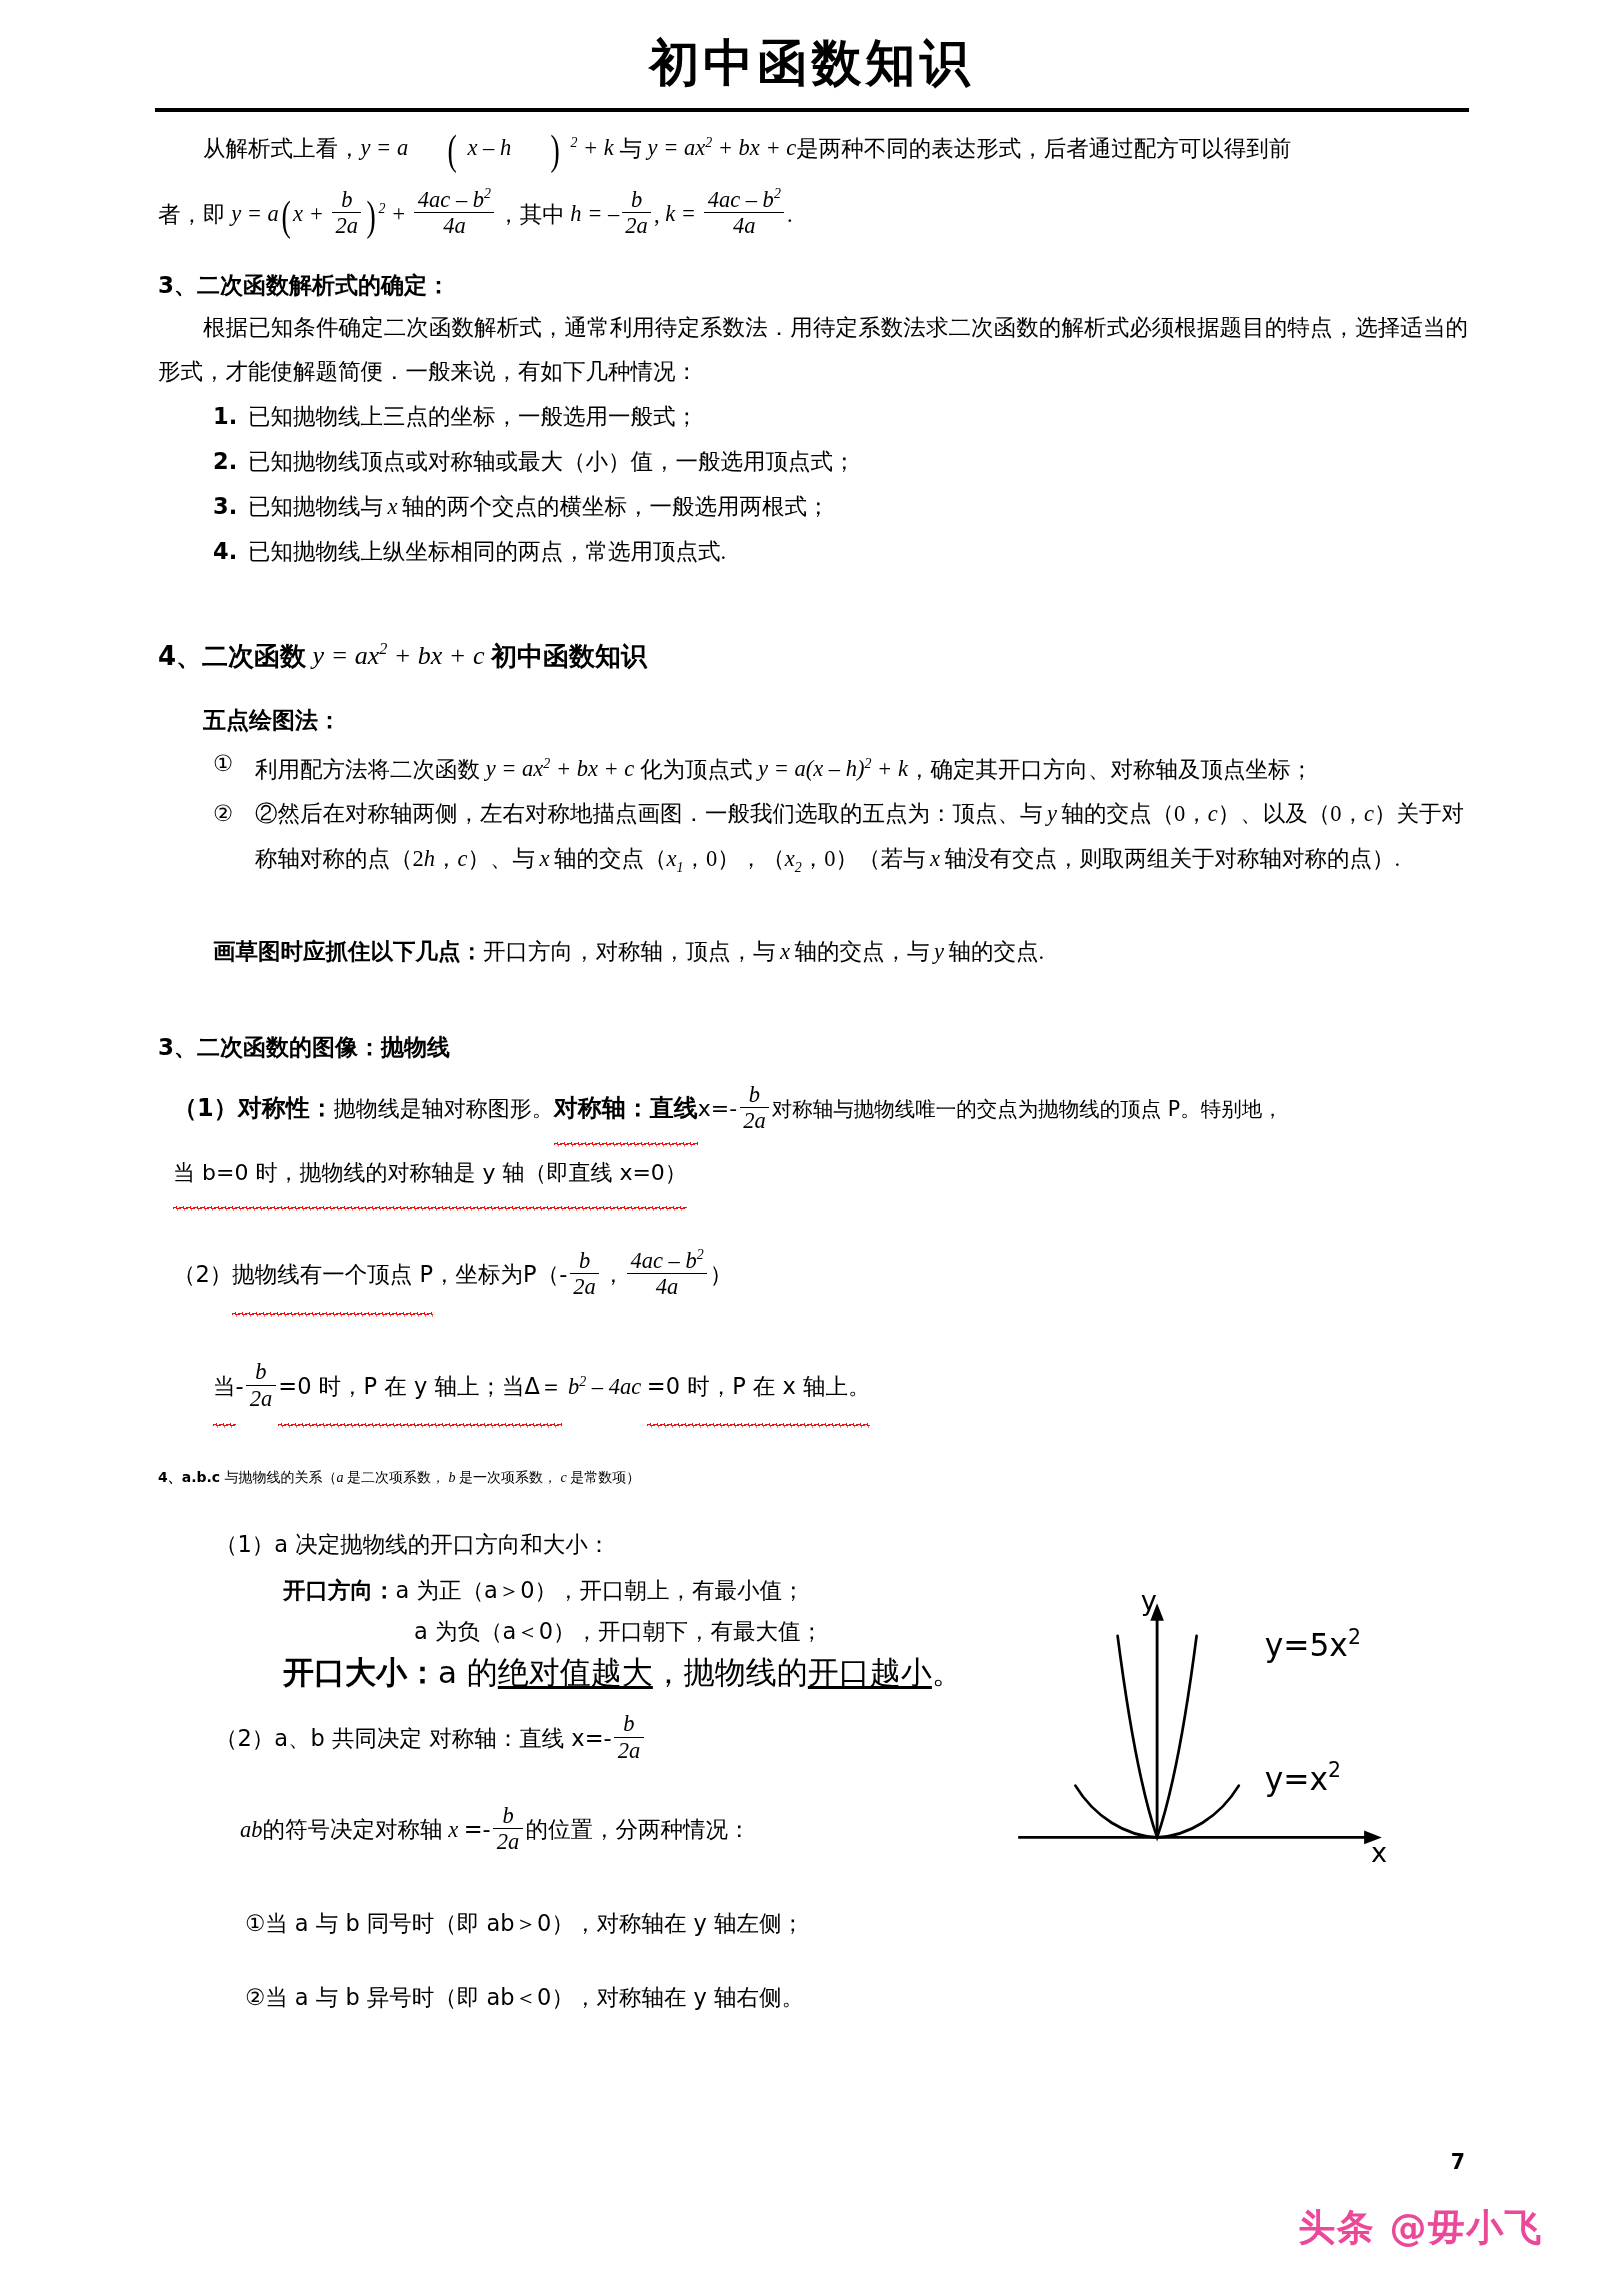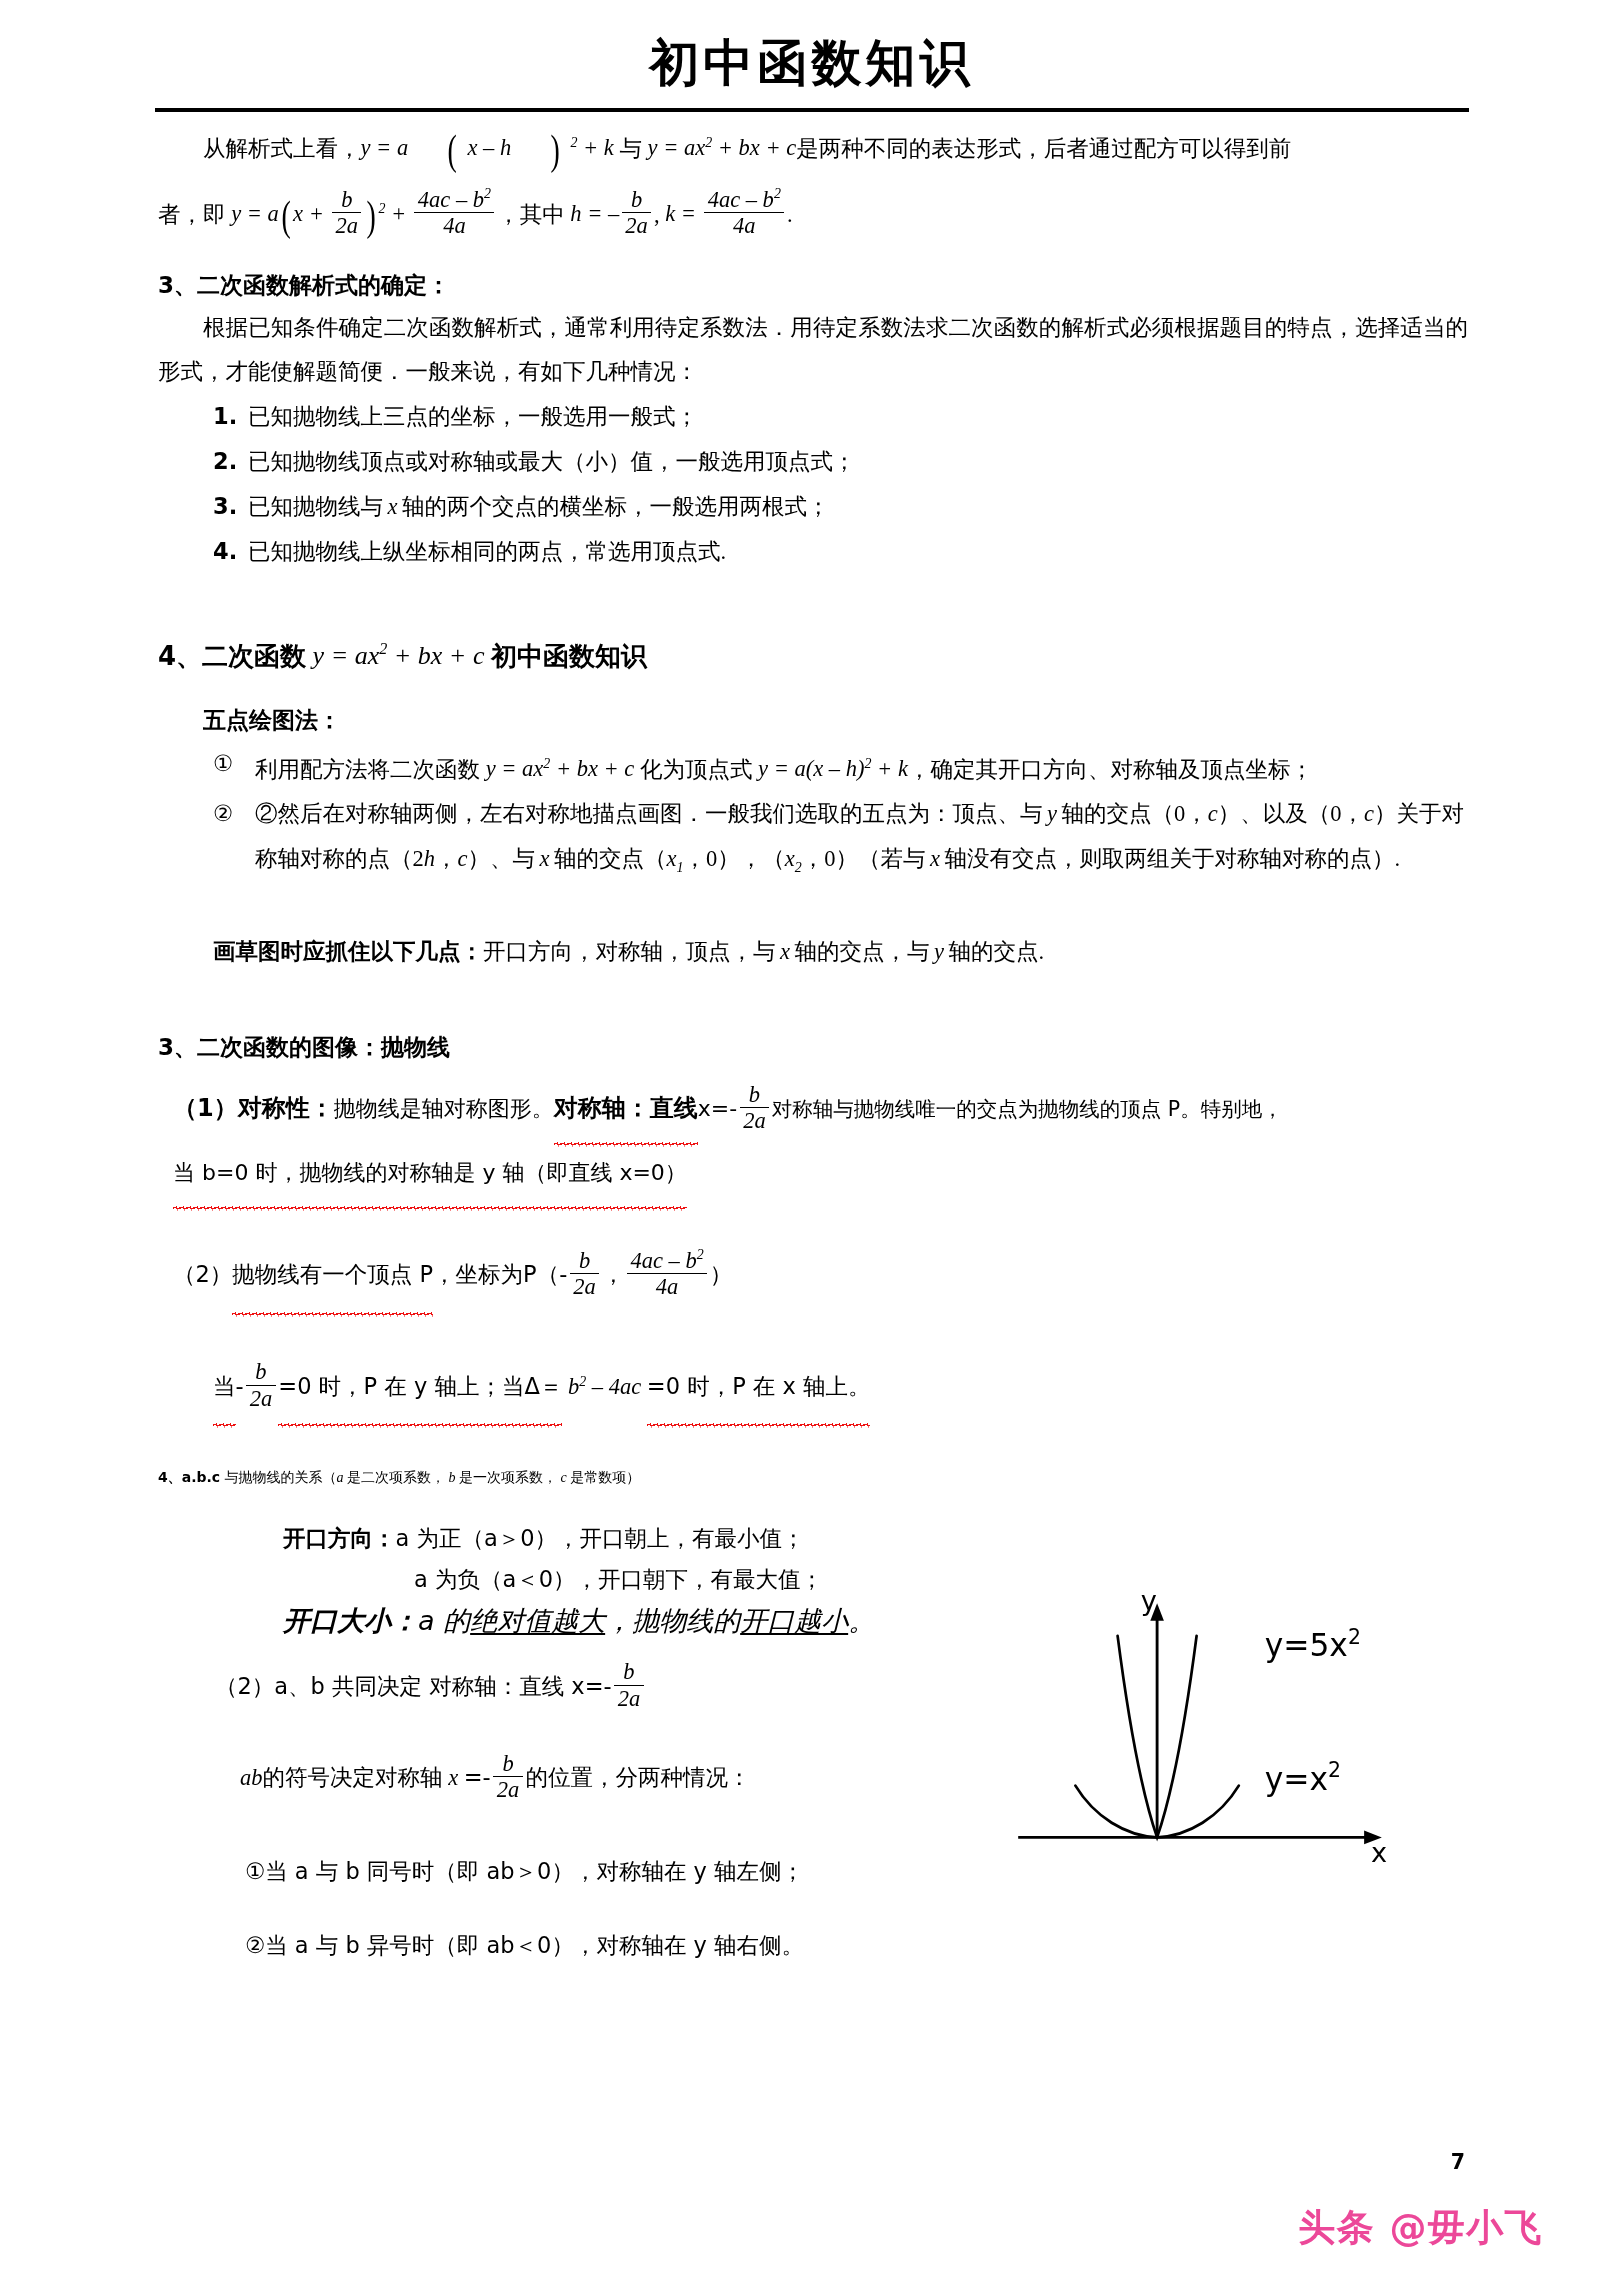--- a/index.html
+++ b/index.html
@@ -284,27 +284,28 @@
     </p>
 
     <div class="gap-l"></div>
 
     <p class="heading-sm">
       <span>4、</span><span>a.b.c</span><span style="font-weight:400;"> 与抛物线的关系（</span><span class="m" style="font-weight:400;">a&nbsp;</span><span style="font-weight:400;">是二次项系数，</span><span class="m" style="font-weight:400;">&nbsp;b&nbsp;</span><span style="font-weight:400;">是一次项系数，</span><span class="m" style="font-weight:400;">&nbsp;c&nbsp;</span><span style="font-weight:400;">是常数项）</span>
     </p>
 
     <div class="gap-m"></div>
 
+    <p class="para sans" style="padding-left:57px; font-size:22.5px; line-height:52px;">（1）a 决定抛物线的开口方向和大小：</p>
 
     <p class="para sans" style="padding-left:125px; font-size:22.5px; line-height:41px;">
       <span class="hei">开口方向：</span><span>a 为正（a＞0），开口朝上，有最小值；</span>
     </p>
     <p class="para sans" style="padding-left:256px; font-size:22.5px; line-height:41px;">a 为负（a＜0），开口朝下，有最大值；</p>
 
-    <p class="para sans" style="padding-left:125px; font-size:27px; line-height:41px;font-style:italic;">
+    <p class="para sans" style="padding-left:125px; font-size:31px; line-height:41px;">
       <span class="hei">开口大小：</span><span>a 的</span><span class="ul">绝对值越大</span><span>，抛物线的</span><span class="ul">开口越小</span><span>。</span>
     </p>
 
     <div class="gap-s"></div>
 
     <p class="para sans" style="padding-left:57px; font-size:22.5px; line-height:71px;">
       <span>（2）a、b 共同决定 对称轴：直线  x=-</span><span class="m"><span class="frac"><span class="n">b</span><span class="d">2a</span></span></span>
     </p>
 
     <div class="gap-m"></div>

